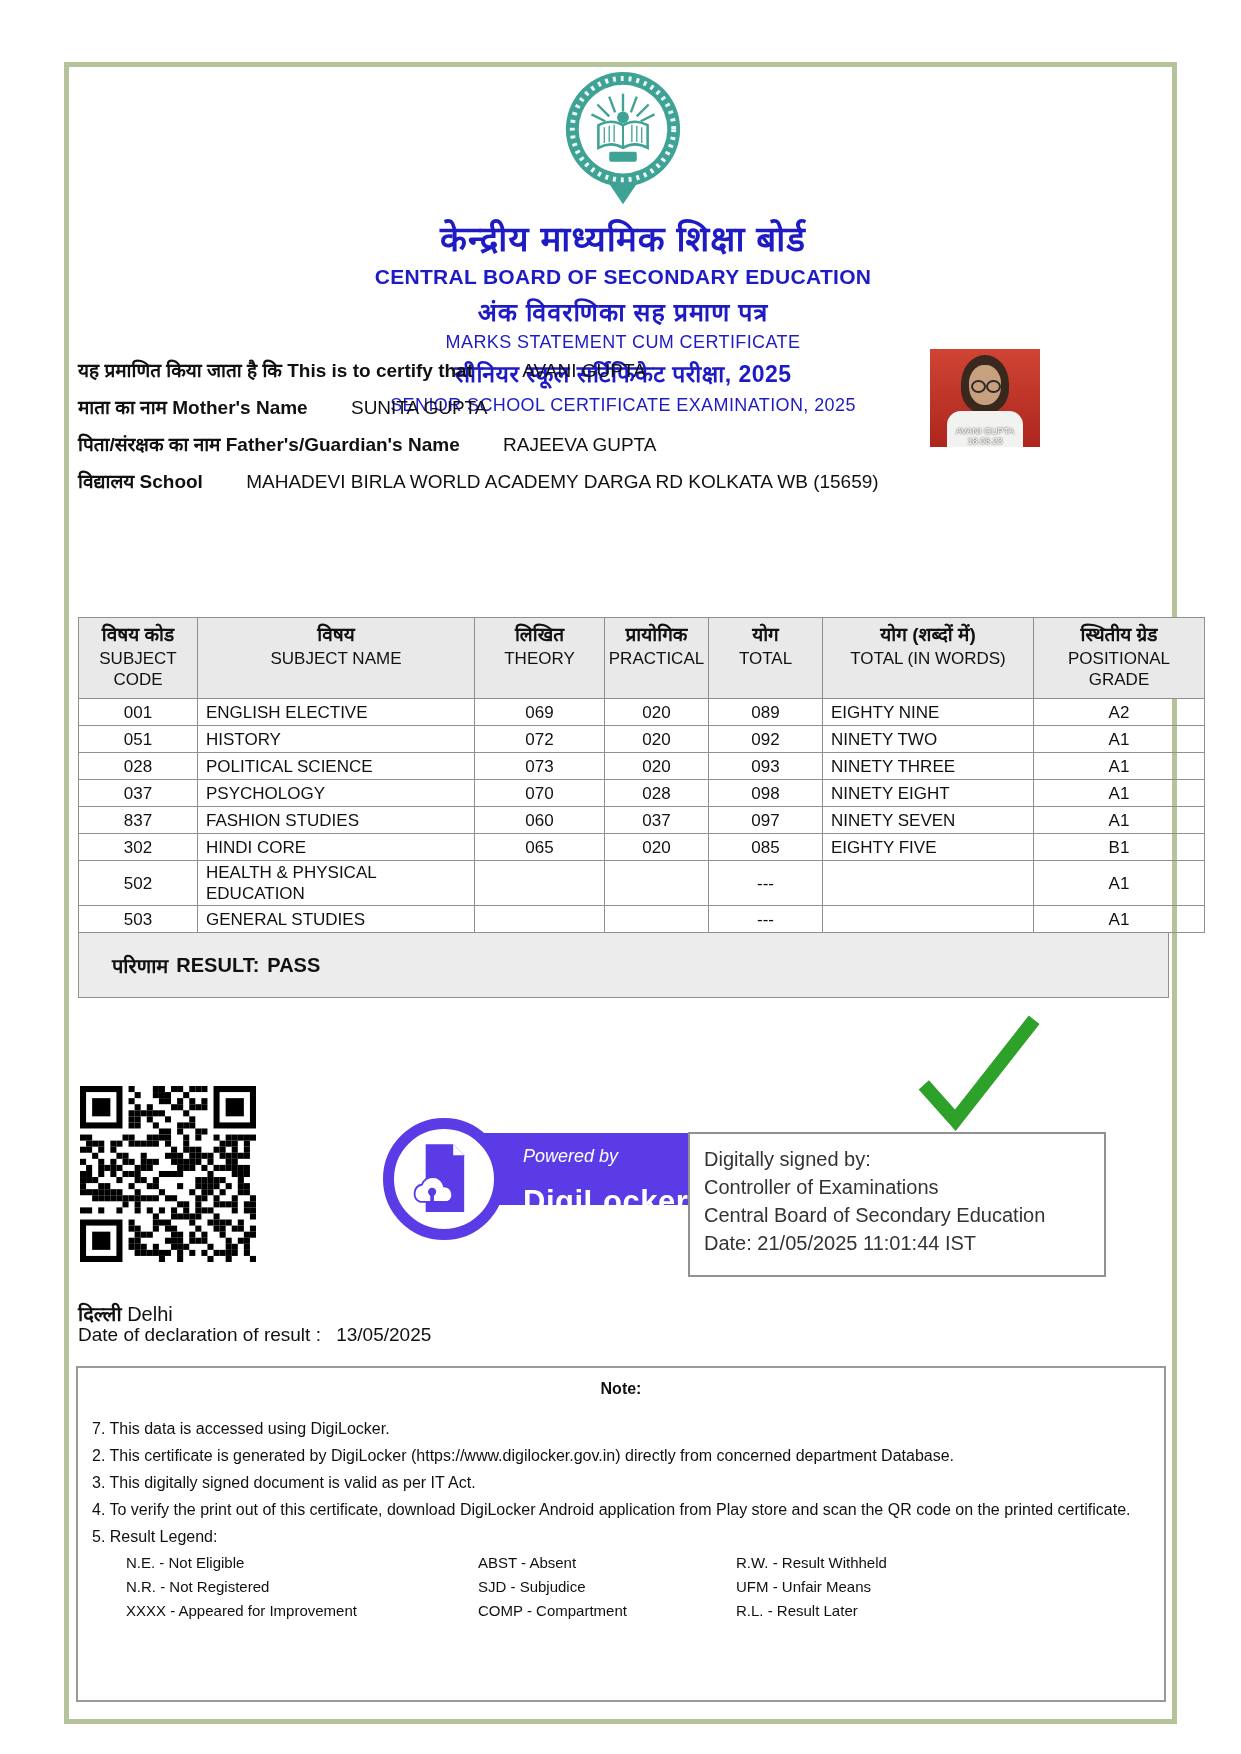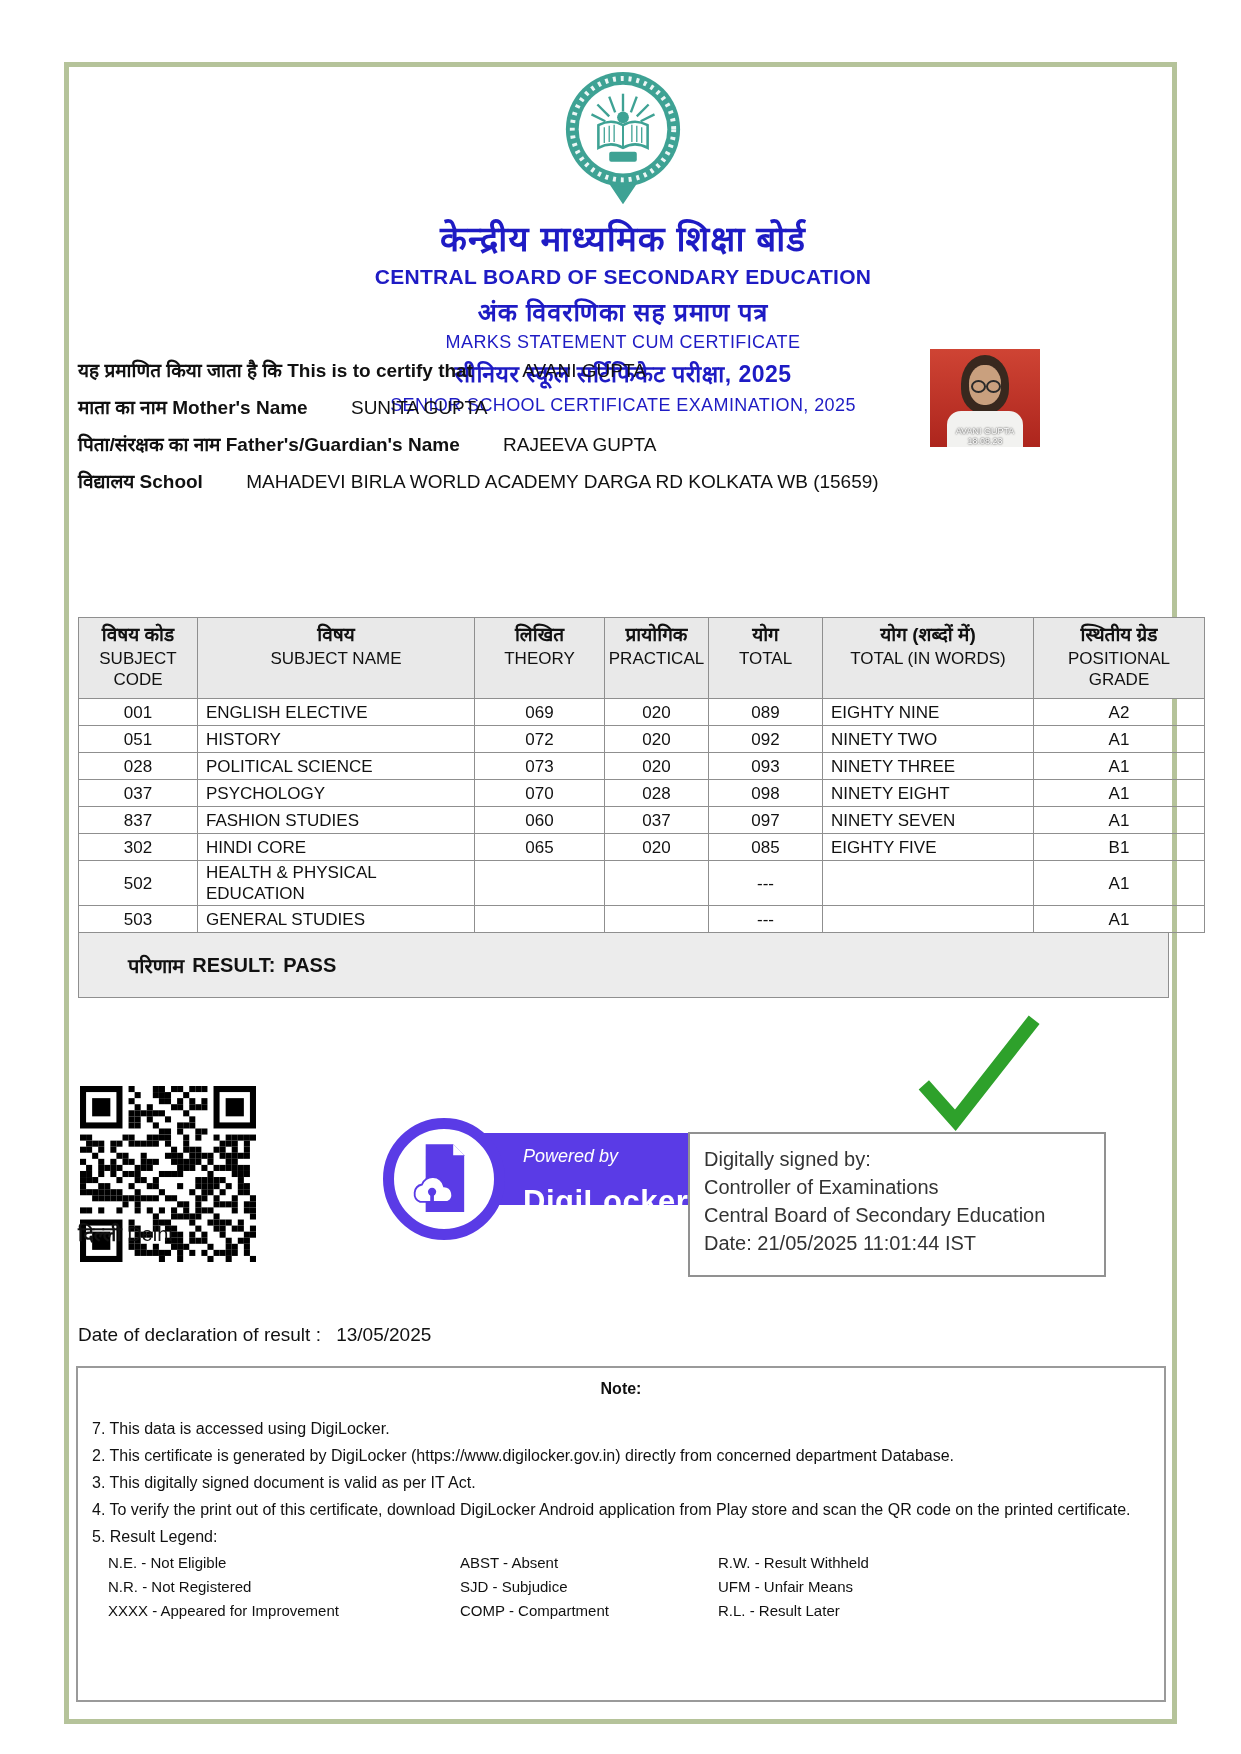--- a/index.html
+++ b/index.html
@@ -41,46 +41,46 @@
   thead th{background:#e9e9e9;padding:5px 2px 8px;vertical-align:top;font-weight:400;}
   .th-hi{font-size:19px;font-weight:600;line-height:24px;}
   .th-en{font-size:17px;font-weight:400;line-height:21px;margin-top:1px;}
   th.c0{width:114px;} th.c1{width:272px;} th.c2{width:125px;} th.c3{width:99px;}
   th.c4{width:109px;} th.c5{width:206px;} th.c6{width:166px;}
   td{height:24px;padding:1px 6px;line-height:21px;vertical-align:middle;}
   td.c0,td.c2,td.c3,td.c4,td.c6{text-align:center;}
   td.c1{text-align:left;padding-left:8px;padding-right:70px;}
   td.c5{text-align:left;padding-left:8px;}
   .result{border:1px solid #8f8f8f;border-top:none;background:#ececec;height:64px;display:flex;align-items:center;padding-left:33px;font-size:20px;}
-  .result .hi{font-weight:600;margin-left:16px;}
+  .result .hi{font-weight:600;}
   .result .b{font-weight:700;margin-left:8px;}
 
   
   .qr{position:absolute;left:80px;top:1086px;width:176px;height:176px;background:#fff;}
   .qr svg{width:100%;height:100%;fill:#000;}
 
   .badge{position:absolute;left:383px;top:1118px;width:408px;height:122px;}
   .badge-pill{position:absolute;left:60px;top:15px;width:348px;height:72px;background:#5a3be6;border-radius:18px;color:#fff;padding-left:80px;box-sizing:border-box;}
   .badge-powered{font-style:italic;font-size:18px;margin-top:13px;}
   .badge-brand{font-size:31px;font-weight:700;margin-top:17px;letter-spacing:.5px;}
   .badge-circle{position:absolute;left:0;top:0;width:122px;height:122px;border-radius:50%;background:#fff;border:11px solid #5a3be6;box-sizing:border-box;display:flex;align-items:center;justify-content:center;}
 
   .sigbox{position:absolute;left:688px;top:1132px;width:418px;height:145px;border:2px solid #919191;box-sizing:border-box;padding:11px 14px;font-size:20px;line-height:28px;color:#333;background:#fff;}
   .check{position:absolute;left:912px;top:1008px;width:132px;height:128px;z-index:3;}
 
-  .place{position:absolute;left:78px;top:1220px;font-size:20px;}
+  .place{position:absolute;left:78px;top:1300px;font-size:20px;}
   .place .hi{font-weight:600;}
   .decl{position:absolute;left:78px;top:1324px;font-size:19px;}
   .decl .val{margin-left:10px;}
 
   
   .notebox{position:absolute;left:76px;top:1366px;width:1090px;height:336px;border:2px solid #9a9a9a;box-sizing:border-box;padding:12px 14px;font-size:16px;background:#fff;}
   .note-title{font-weight:700;margin-bottom:20px;text-align:center;}
   .note-item{margin-bottom:6px;line-height:21px;}
-  .legend{display:grid;grid-template-columns:352px 258px auto;margin-left:16px;margin-top:3px;}
+  .legend{display:grid;grid-template-columns:352px 258px auto;margin-left:34px;margin-top:3px;}
   .legend-item{font-size:15px;line-height:19px;margin-bottom:5px;}
 </style>
 </head>
 <body>
 
 <div class="page">
   <div class="frame"></div>
 
   <header class="head">
     <svg class="logo" width="128" height="142" viewBox="0 0 130 144">

